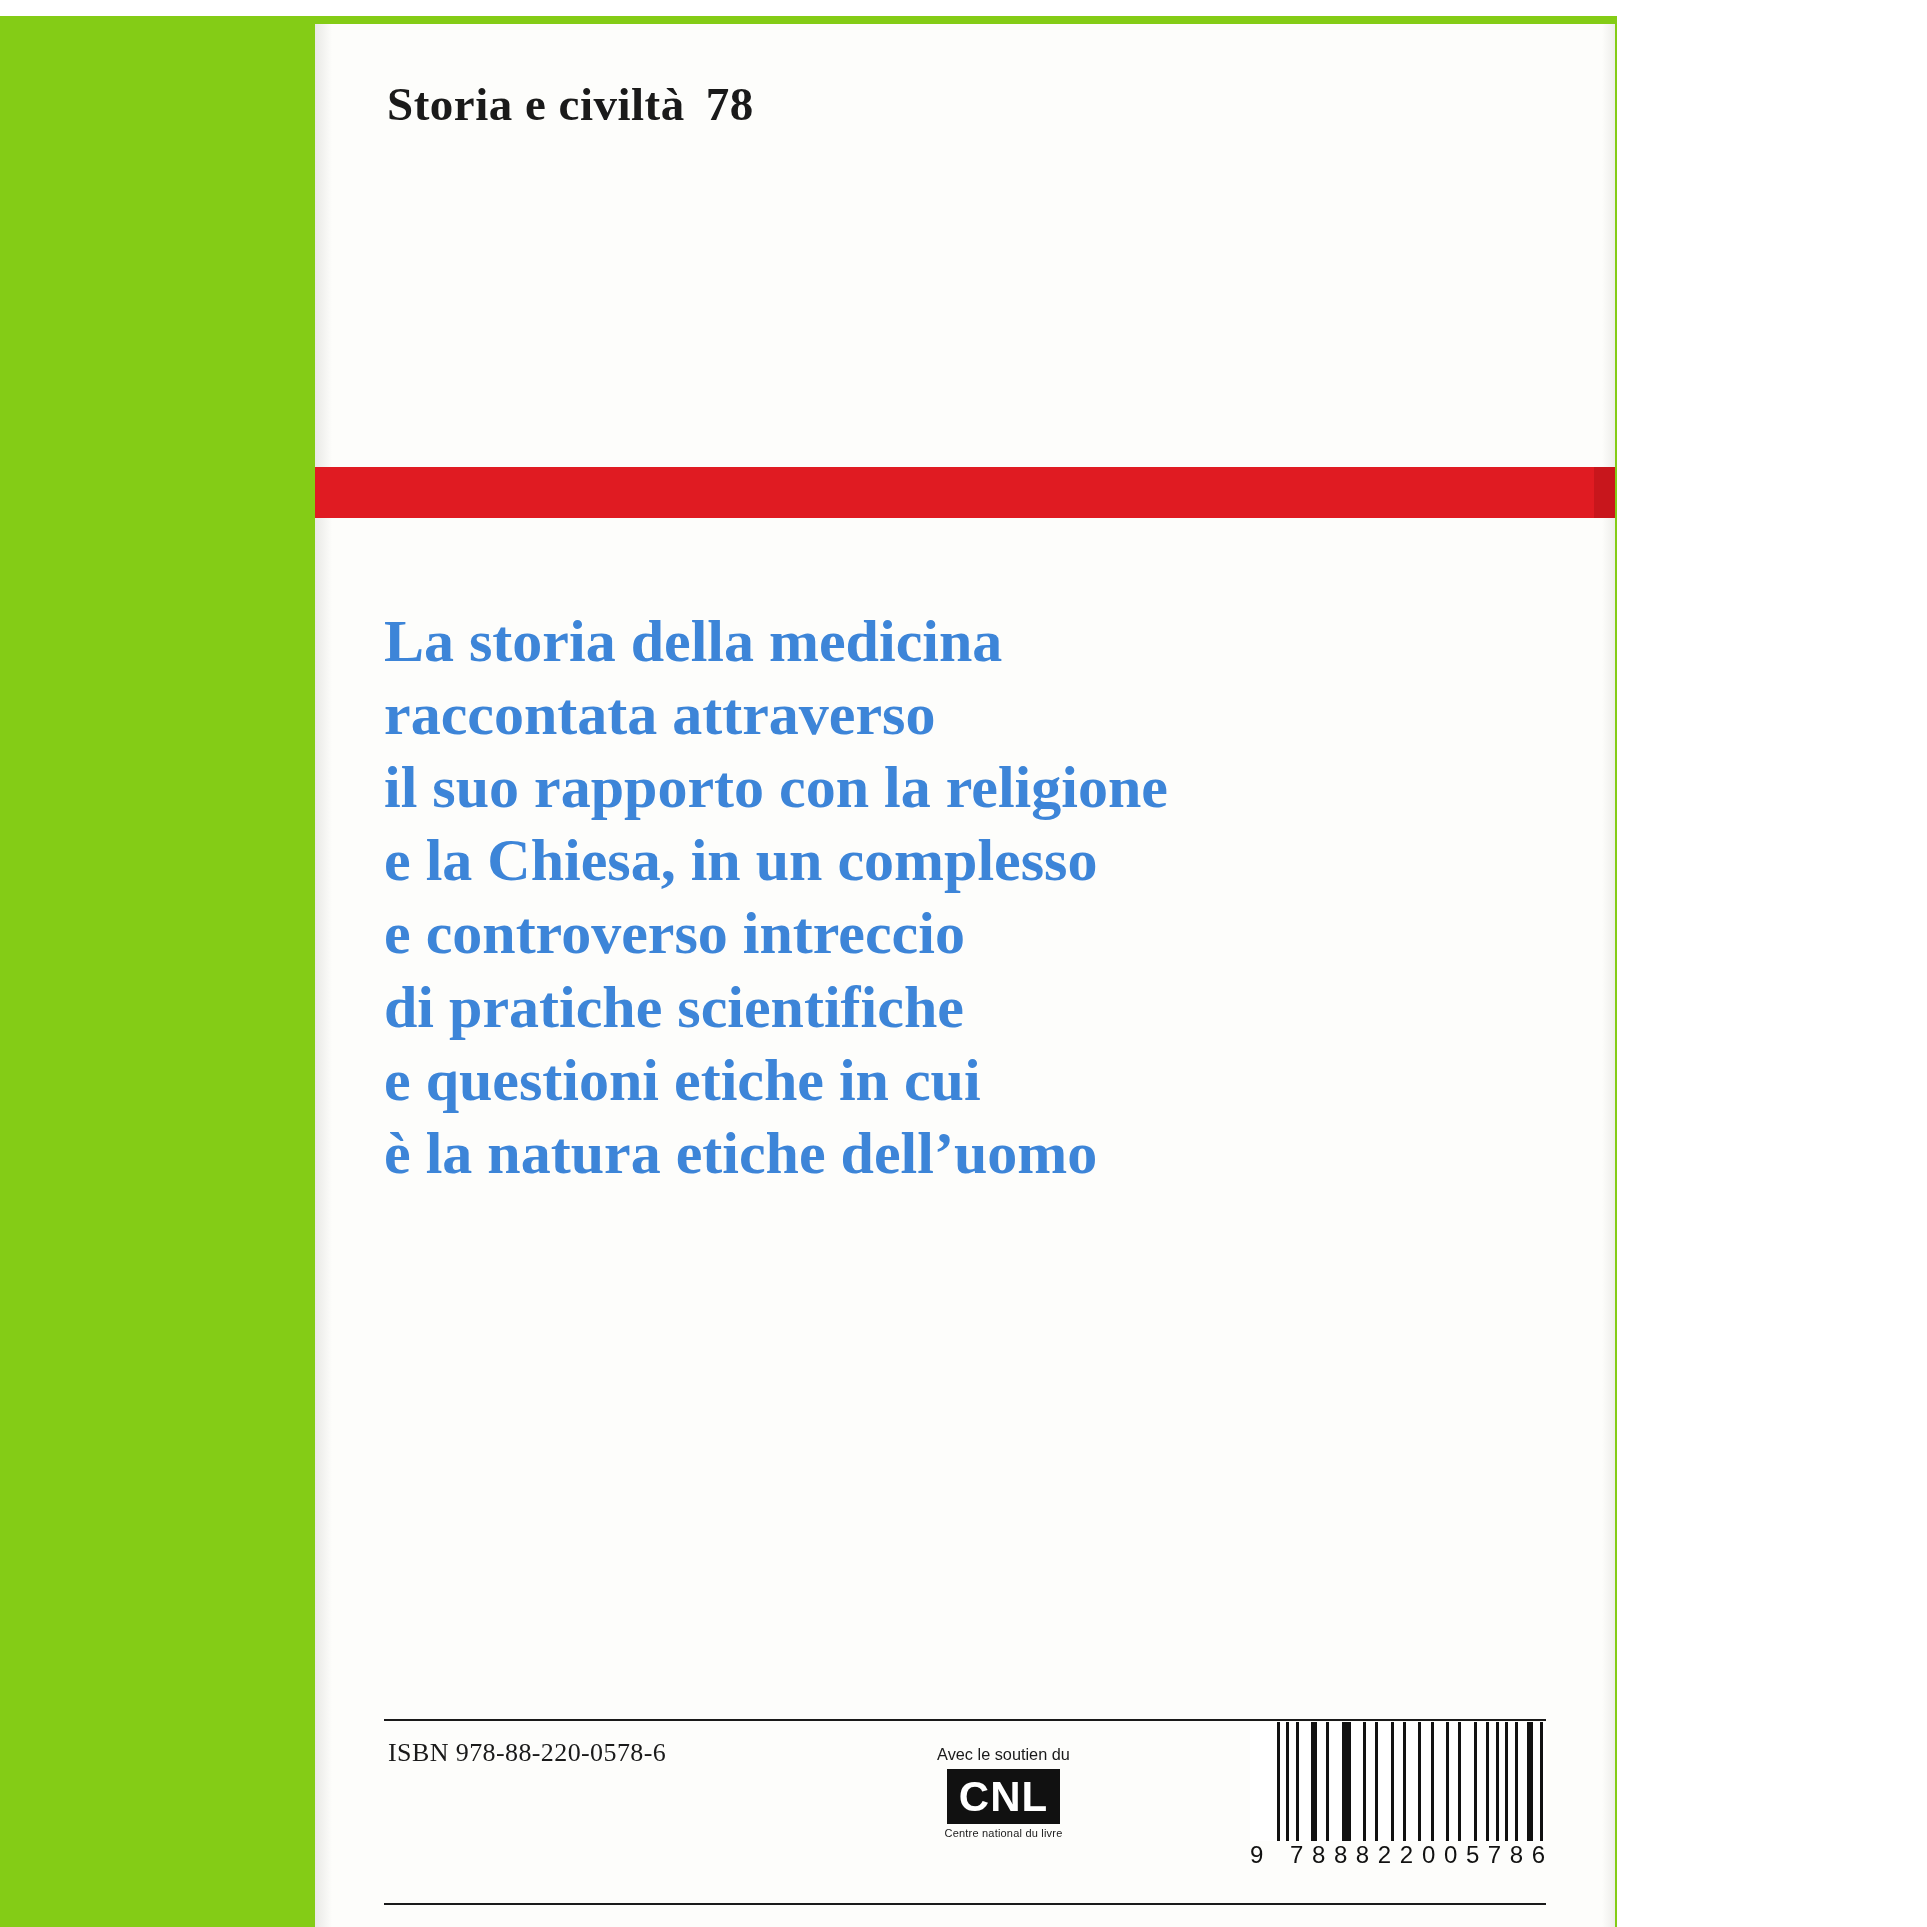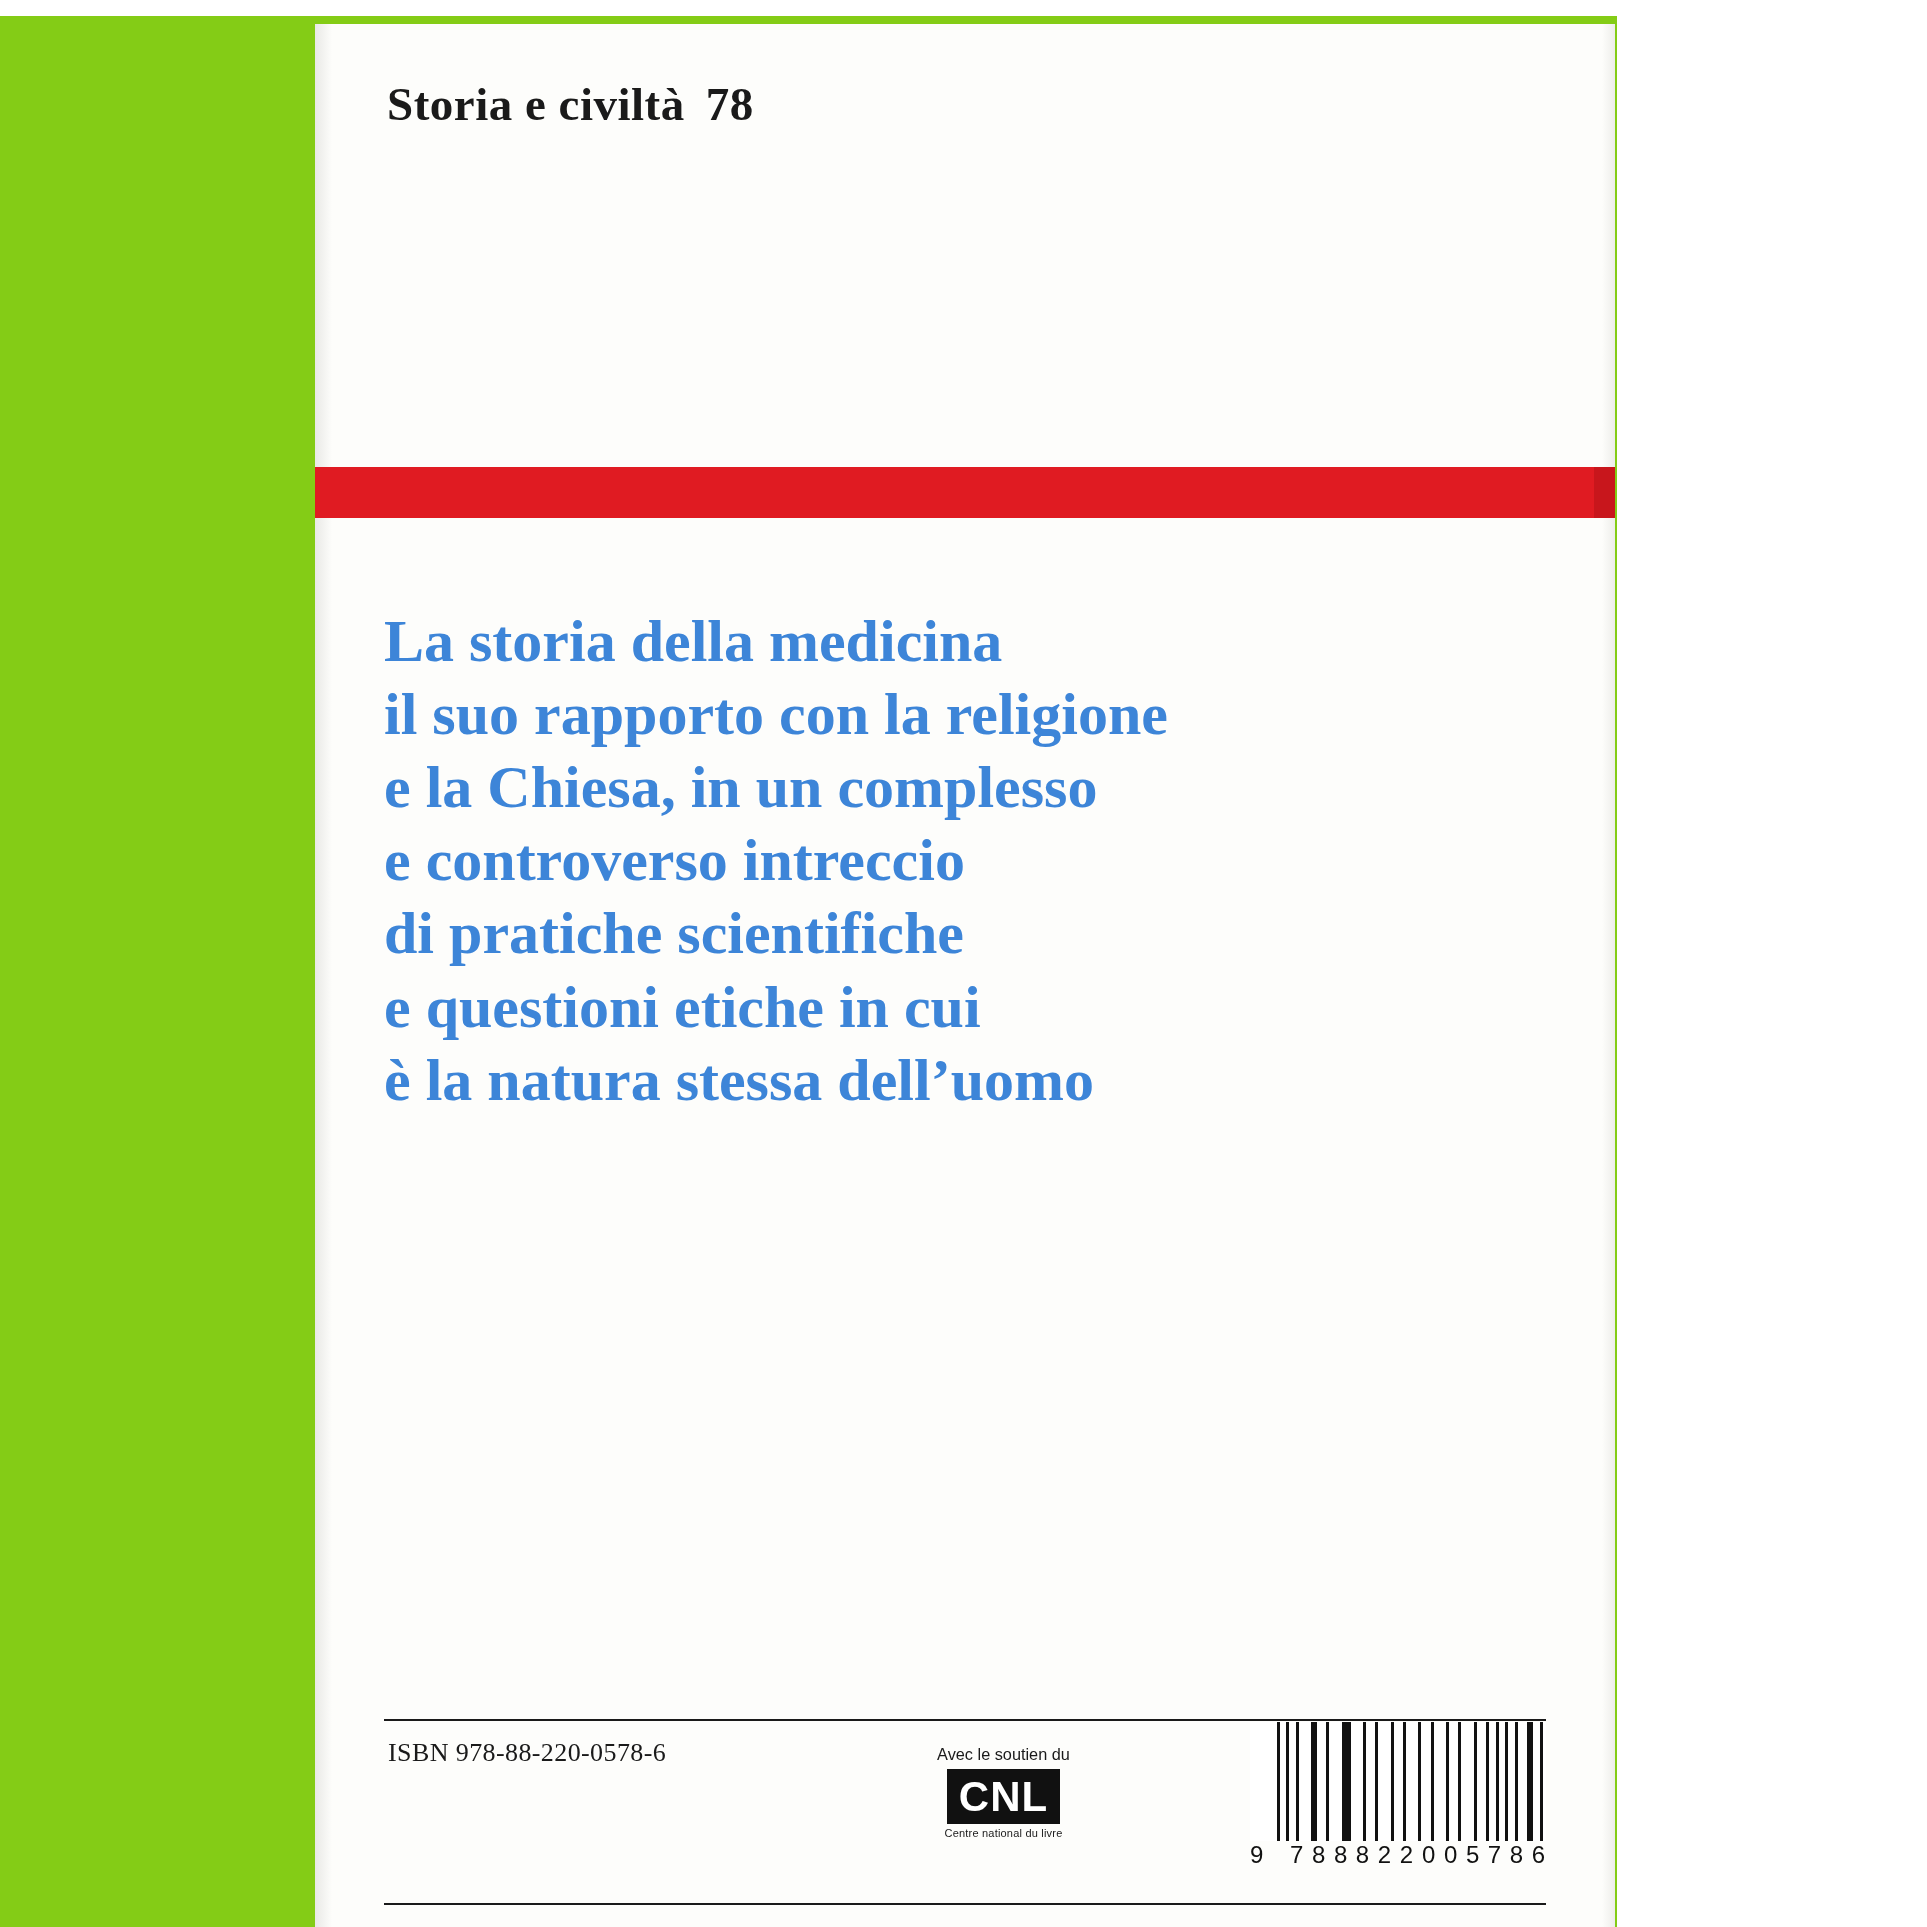--- a/index.html
+++ b/index.html
@@ -215,26 +215,27 @@
 
     <div class="series-line">
       <span>Storia e civiltà</span><span class="series-number">78</span>
     </div>
 
     <div class="red-band"></div>
     <div class="red-band-notch"></div>
 
     <div class="blurb">
       <span class="line">La storia della medicina</span>
+      <span class="line">raccontata attraverso</span>
       <span class="line">il suo rapporto con la religione</span>
       <span class="line">e la Chiesa, in un complesso</span>
       <span class="line">e controverso intreccio</span>
       <span class="line">di pratiche scientifiche</span>
       <span class="line">e questioni etiche in cui</span>
-      <span class="line">è la natura stessa dell’uomo</span>
+      <span class="line">è la natura etiche dell’uomo</span>
     </div>
 
     <div class="footer-rule"></div>
 
     <div class="isbn-text">ISBN 978-88-220-0578-6</div>
 
     <div class="cnl-block">
       <div class="cnl-support-text">Avec le soutien du</div>
       <div class="cnl-logo">
         <div class="cnl-mark">CNL</div>

